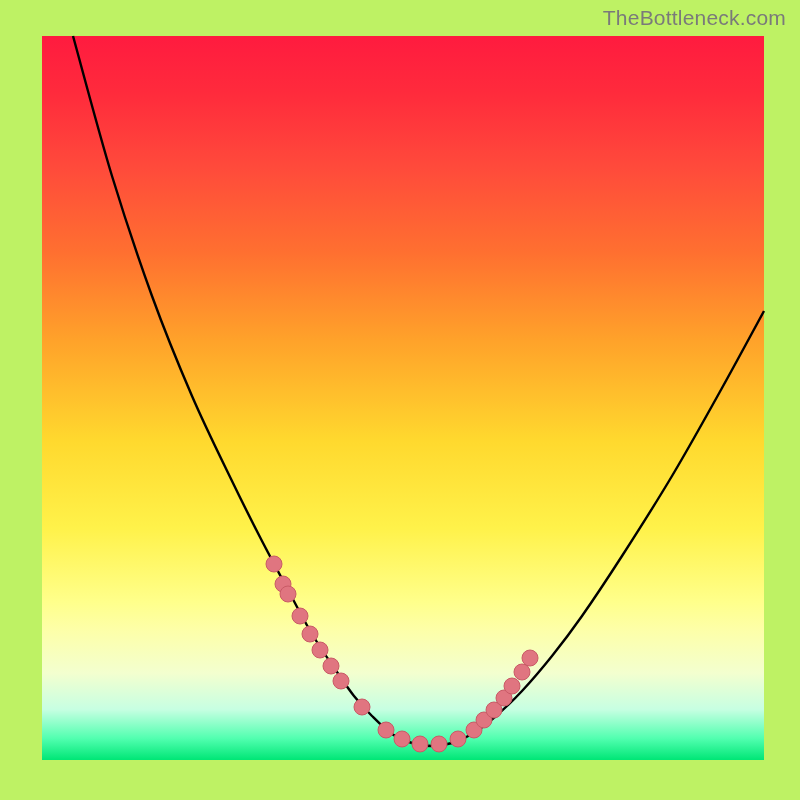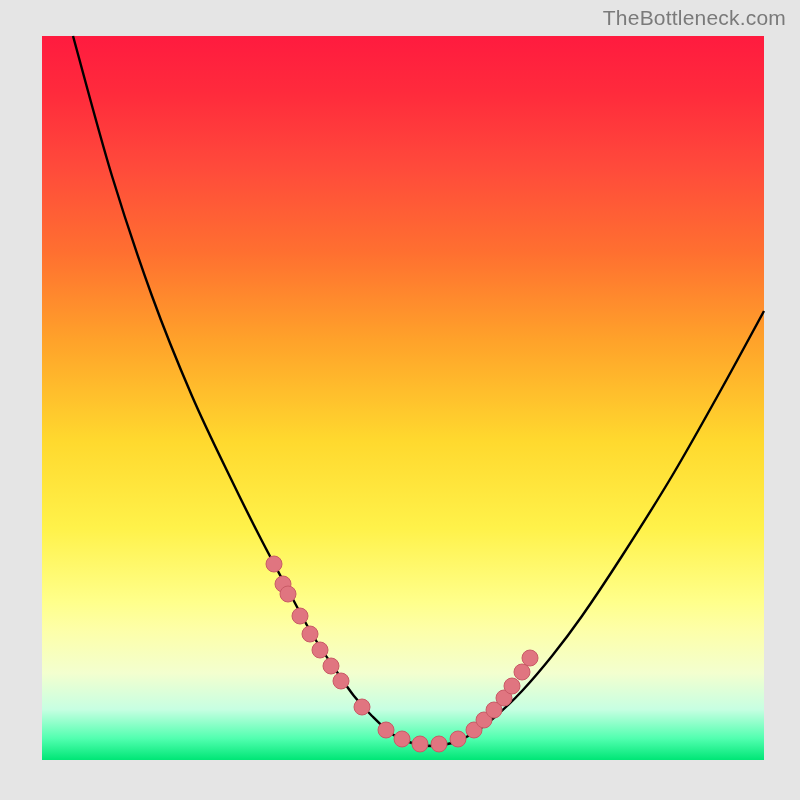--- a/index.html
+++ b/index.html
@@ -9,21 +9,21 @@
     height: 800px;
     overflow: hidden;
     background: #000;
     font-family: Arial, Helvetica, sans-serif;
   }
   .frame {
     position: absolute;
     left: 0; top: 0;
     width: 800px;
     height: 800px;
-    background: #e5e5e5;
+    background: #bef264;
   }
   .plot-area {
     position: absolute;
     left: 42px;
     top: 36px;
     width: 722px;
     height: 724px;
     
     background: linear-gradient(to bottom,
       #ff1b3f 0%,

